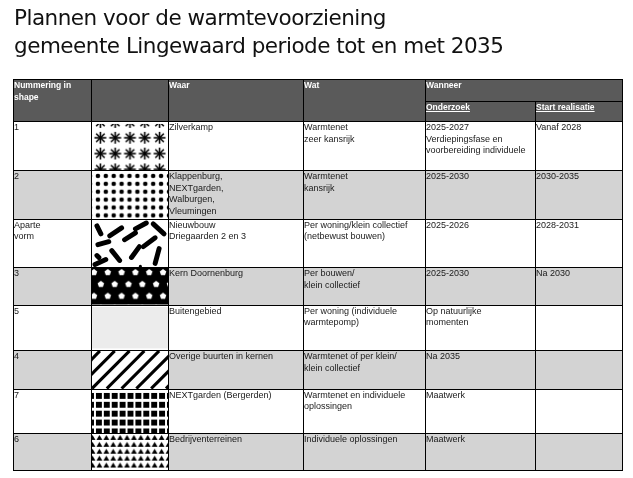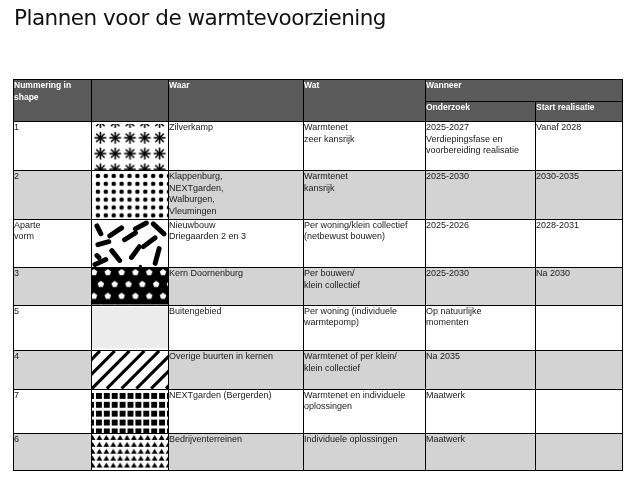--- a/index.html
+++ b/index.html
@@ -4,33 +4,34 @@
   <style>
     html, body { margin: 0; padding: 0; background: #ffffff; }
     body { width: 633px; height: 478px; position: relative; overflow: hidden; font-family: "Liberation Sans", sans-serif; color: #1a1a1a; }
     .title { position: absolute; left: 14px; top: 4px; margin: 0; font-family: "DejaVu Sans", sans-serif; font-size: 21.5px; font-weight: normal; line-height: 28px; letter-spacing: -0.5px; color: #111; }
     .title span { display: block; white-space: nowrap; }
     table.plan { position: absolute; left: 13px; top: 79px; width: 609px; border-collapse: collapse; table-layout: fixed; font-size: 9px; line-height: 11.5px; }
     table.plan th, table.plan td { border: 1px solid #000000; vertical-align: top; padding: 0; text-align: left; font-weight: normal; }
     table.plan thead th { background: #5a5a5a; color: #ffffff; font-weight: bold; font-size: 8.5px; }
     th.hd-tall { vertical-align: middle; padding: 0 10px; }
     th.hd-top { height: 21px; vertical-align: middle; padding: 0 10px; }
-    th.hd-sub { height: 19px; vertical-align: middle; padding: 0 10px; }
+    th.hd-sub { height: 19px; vertical-align: middle; padding: 0 10px; text-decoration: underline; }
     td.txt { padding: 9px 10px 4px 10px; }
     td.num { padding: 9px 10px 4px 10px; }
     td.shape { padding: 0; background: #ffffff; }
     tr.odd td.txt, tr.odd td.num { background: #ffffff; }
     tr.even td.txt, tr.even td.num { background: #d3d3d3; }
     .swatch { width: 100%; height: 100%; display: block; }
   </style>
 </head>
 <body>
 
 <h1 class="title">
   <span>Plannen voor de warmtevoorziening</span>
+  <span>gemeente Lingewaard periode tot en met 2035</span>
 </h1>
 
 <table class="plan">
   <colgroup>
     <col style="width:78px">
     <col style="width:77px">
     <col style="width:135px">
     <col style="width:122px">
     <col style="width:110px">
     <col style="width:87px">
@@ -67,21 +68,21 @@
           <rect x="0" y="2" width="77" height="47" fill="url(#p-ast)"></rect>
         </svg>
       </td>
       <td class="txt">Zilverkamp</td>
       <td class="txt">
         <div>Warmtenet</div>
         <div>zeer kansrijk</div>
       </td>
       <td class="txt">
         <div>2025-2027</div>
-        <div>Verdiepingsfase en voorbereiding realisatie</div>
+        <div>Verdiepingsfase en voorbereiding individuele</div>
       </td>
       <td class="txt">Vanaf 2028</td>
     </tr>
 
     <tr class="even" style="height:48px">
       <td class="num">2</td>
       <td class="shape">
         <svg class="swatch" viewBox="0 0 77 48" preserveAspectRatio="none" width="77" height="48">
           <defs>
             <pattern id="p-dot" x="2" y="1" width="8" height="8" patternUnits="userSpaceOnUse">

